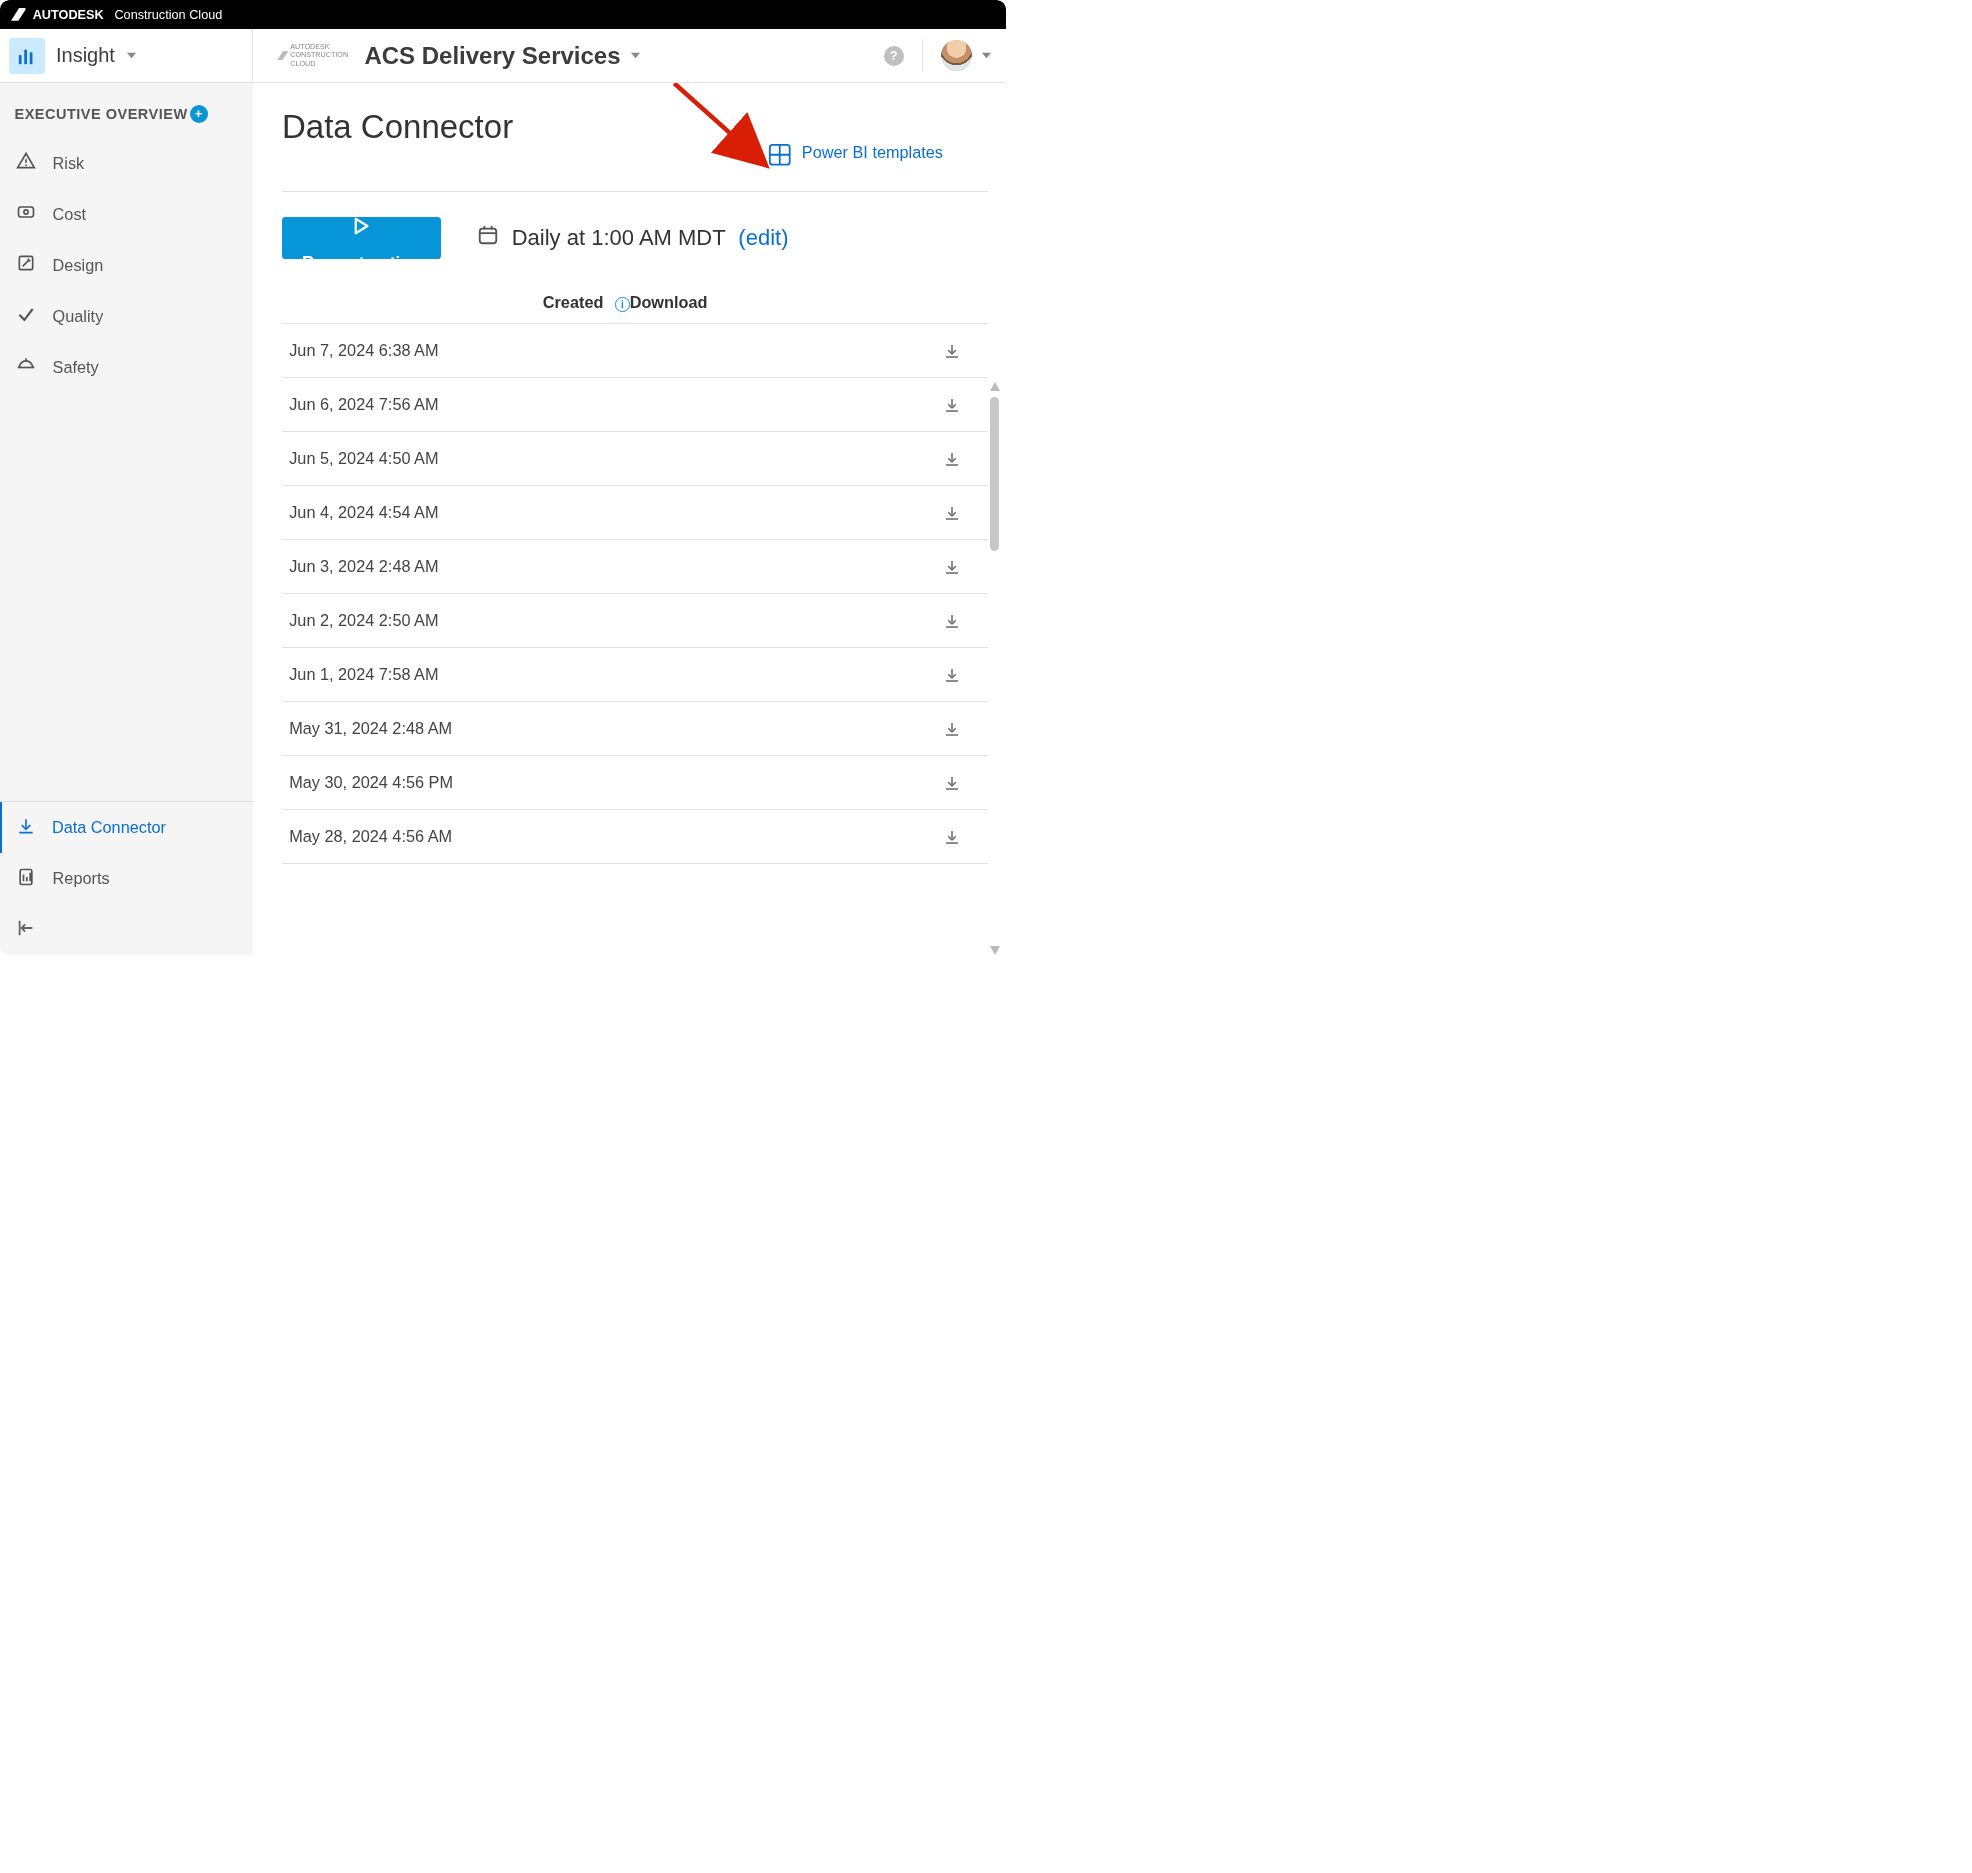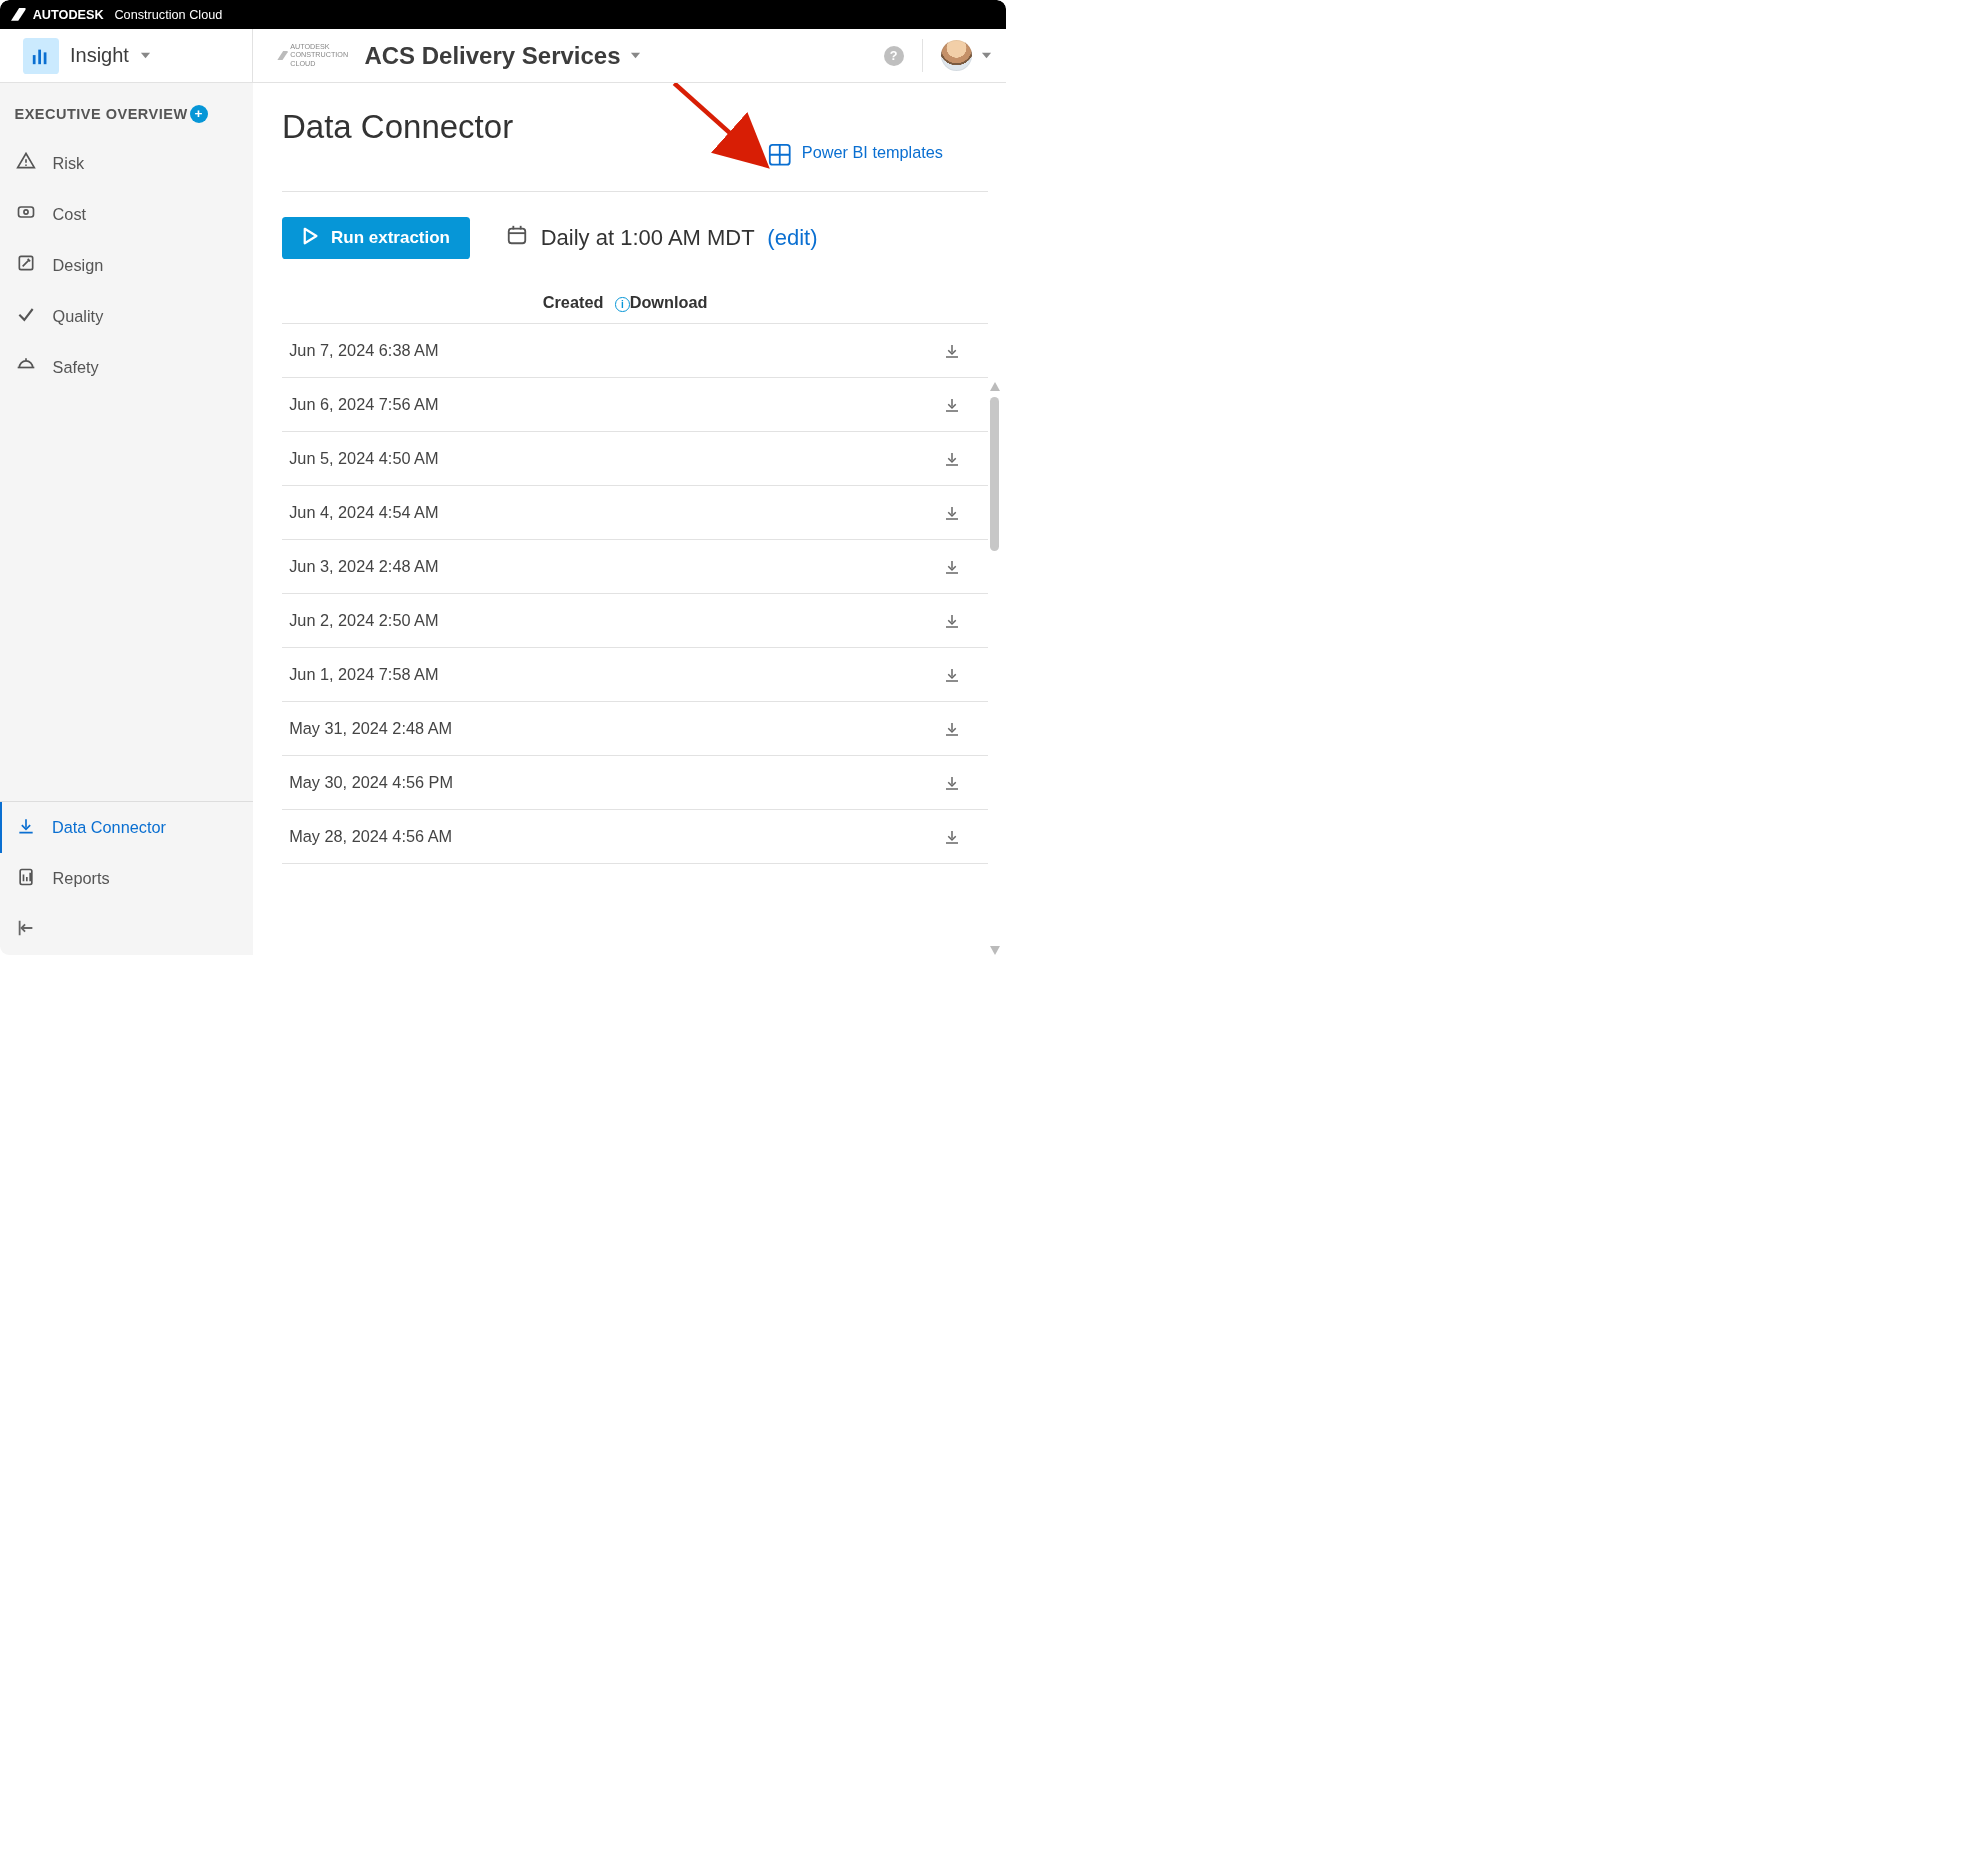--- a/index.html
+++ b/index.html
@@ -46,21 +46,21 @@
   .header2{
     height:54px;
     display:flex;
     align-items:center;
     border-bottom:0.9px solid var(--divider);
   }
   .hdr-left{
     width:var(--sidebar-w);
     display:flex;
     align-items:center;
-    padding-left:23px;
+    padding-left:9px;
     gap:11px;
     border-right:0.9px solid var(--divider);
     height:100%;
   }
   .tool-chip{
     width:36px;height:36px;border-radius:3.6px;
     background:var(--blue-icon-bg);
     display:flex;align-items:center;justify-content:center;
   }
   .tool-name{font-size:20px;font-weight:400;}
@@ -130,21 +130,21 @@
     position:absolute; top:60px; right:63px;
   }
   .pbi-link svg{color:var(--link);}
   .hr-under-title{border:none;border-top:0.9px solid var(--divider);margin:45px 0 25px 0;}
   .actions-row{
     display:flex;align-items:center;gap:36px;margin-bottom:25px;
   }
   .run-btn{
     display:inline-flex;align-items:center;gap:12.7px;
     background:var(--accent);color:#fff;border:none;border-radius:3.6px;
-    padding:0 20px;height:42px;font-size:17px;font-weight:600;cursor:pointer;
+    padding:0 20px;height:42px;font-size:17px;font-weight:600;cursor:pointer;flex-direction:column;
   }
   .schedule{
     display:inline-flex;align-items:center;gap:12.7px;font-size:22px;color:#333;
   }
   .schedule .edit{color:var(--link);cursor:pointer;}
   .table{position:relative;}
   .thead{
     display:flex;align-items:center;justify-content:center;
     padding:9px 27px 11px 7.2px;border-bottom:0.9px solid var(--divider);
     font-size:16.3px;font-weight:700;color:#333;

